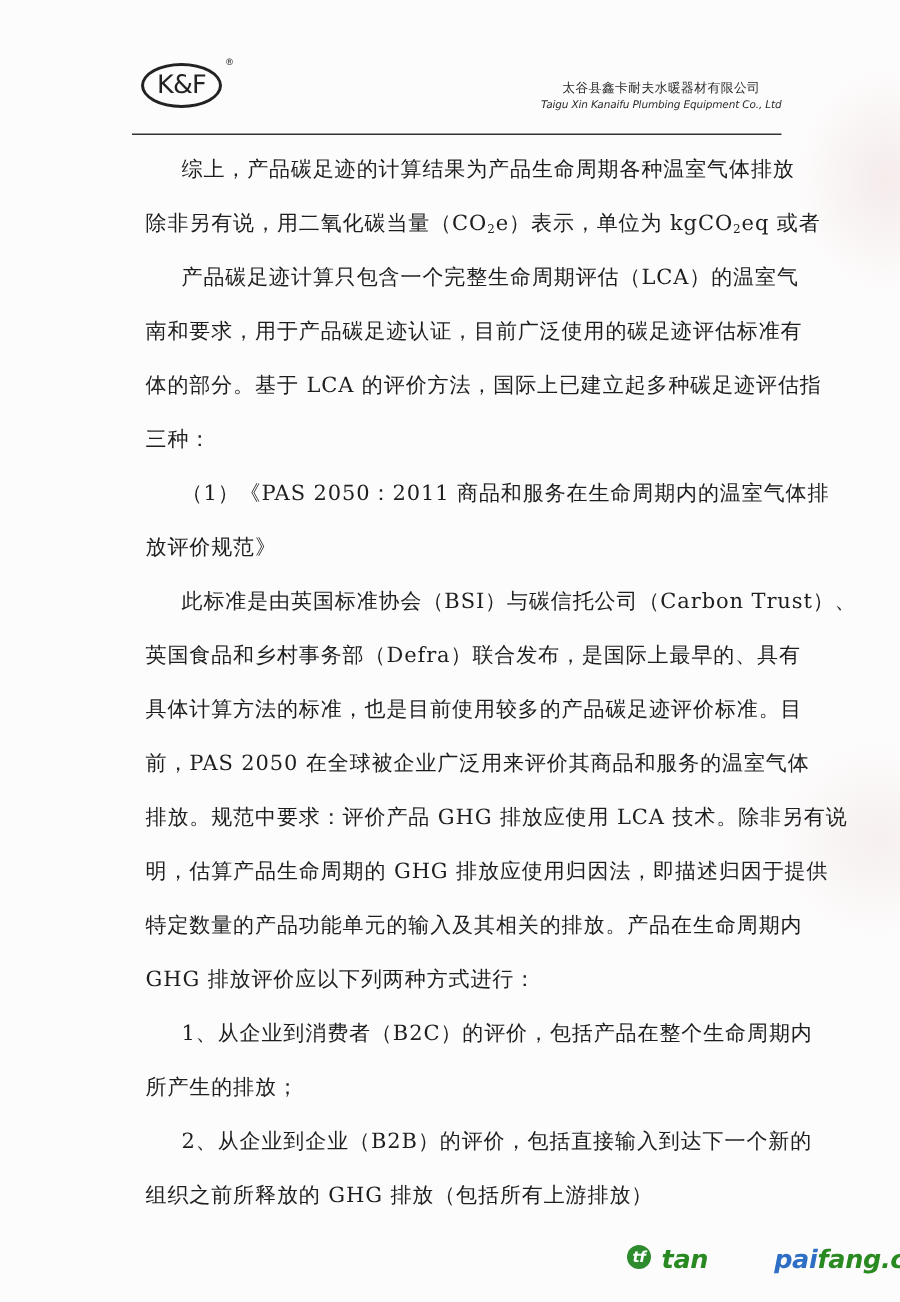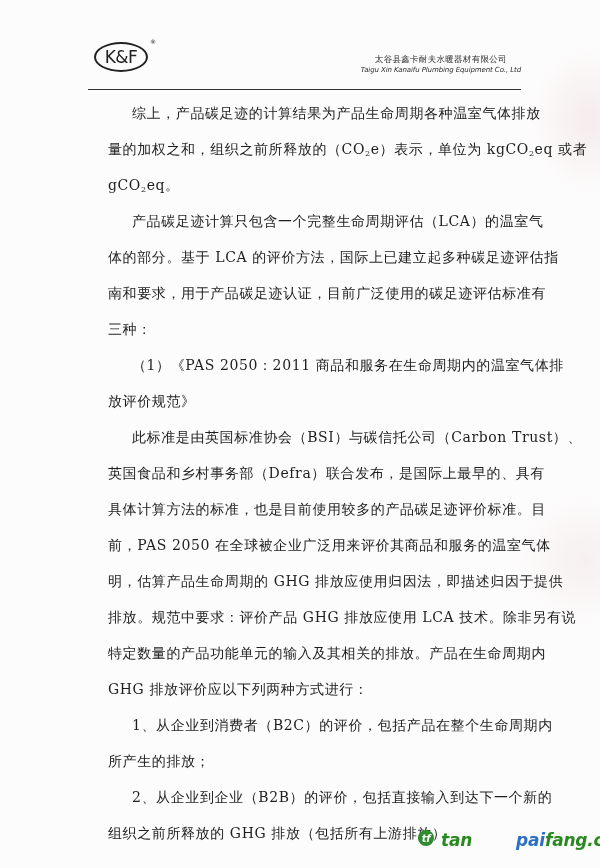--- a/index.html
+++ b/index.html
@@ -94,21 +94,20 @@
     top: 95px;
     width: 416px;
   }
   .line {
     height: 36px;
     line-height: 36px;
     font-size: 14px;
     white-space: nowrap;
     letter-spacing: 0.6px;
     overflow: visible;
-    margin-left: 11px;
   }
   .indent {
     padding-left: 24px;
   }
   .heading {
     letter-spacing: 0.6px;
   }
   sub {
     font-size: 8px;
     vertical-align: -2px;
@@ -156,34 +155,33 @@
     <span class="logo-reg">®</span>
     <div class="company">
       <div class="company-cn">太谷县鑫卡耐夫水暖器材有限公司</div>
       <div class="company-en">Taigu Xin Kanaifu Plumbing Equipment Co., Ltd</div>
     </div>
   </div>
   <div class="header-rule"></div>
 
   <div class="body-text">
     <div class="line indent">综上，产品碳足迹的计算结果为产品生命周期各种温室气体排放</div>
-    <div class="line"><span>量的加权之和，组织之前所释放的（CO</span><sub>2</sub><span>e）表示，单位为 kgCO</span><sub>2</sub><span>eq 或者</span></div>
-    <div class="line"><span>gCO</span><sub>2</sub><span>eq。</span></div>
+    <div class="line"><span>除非另有说，用二氧化碳当量（CO</span><sub>2</sub><span>e）表示，单位为 kgCO</span><sub>2</sub><span>eq 或者</span></div>
     <div class="line indent">产品碳足迹计算只包含一个完整生命周期评估（LCA）的温室气</div>
+    <div class="line">南和要求，用于产品碳足迹认证，目前广泛使用的碳足迹评估标准有</div>
     <div class="line">体的部分。基于 LCA 的评价方法，国际上已建立起多种碳足迹评估指</div>
-    <div class="line">南和要求，用于产品碳足迹认证，目前广泛使用的碳足迹评估标准有</div>
     <div class="line">三种：</div>
     <div class="line indent">（1）《PAS 2050：2011 商品和服务在生命周期内的温室气体排</div>
     <div class="line">放评价规范》</div>
     <div class="line indent">此标准是由英国标准协会（BSI）与碳信托公司（Carbon Trust）、</div>
     <div class="line">英国食品和乡村事务部（Defra）联合发布，是国际上最早的、具有</div>
     <div class="line">具体计算方法的标准，也是目前使用较多的产品碳足迹评价标准。目</div>
     <div class="line">前，PAS 2050 在全球被企业广泛用来评价其商品和服务的温室气体</div>
+    <div class="line">排放。规范中要求：评价产品 GHG 排放应使用 LCA 技术。除非另有说</div>
     <div class="line">明，估算产品生命周期的 GHG 排放应使用归因法，即描述归因于提供</div>
-    <div class="line">排放。规范中要求：评价产品 GHG 排放应使用 LCA 技术。除非另有说</div>
     <div class="line">特定数量的产品功能单元的输入及其相关的排放。产品在生命周期内</div>
     <div class="line">GHG 排放评价应以下列两种方式进行：</div>
     <div class="line indent">1、从企业到消费者（B2C）的评价，包括产品在整个生命周期内</div>
     <div class="line">所产生的排放；</div>
     <div class="line indent">2、从企业到企业（B2B）的评价，包括直接输入到达下一个新的</div>
     <div class="line">组织之前所释放的 GHG 排放（包括所有上游排放）</div>
   </div>
 
   <div class="watermark">
     <span class="wm-icon">tf</span>

